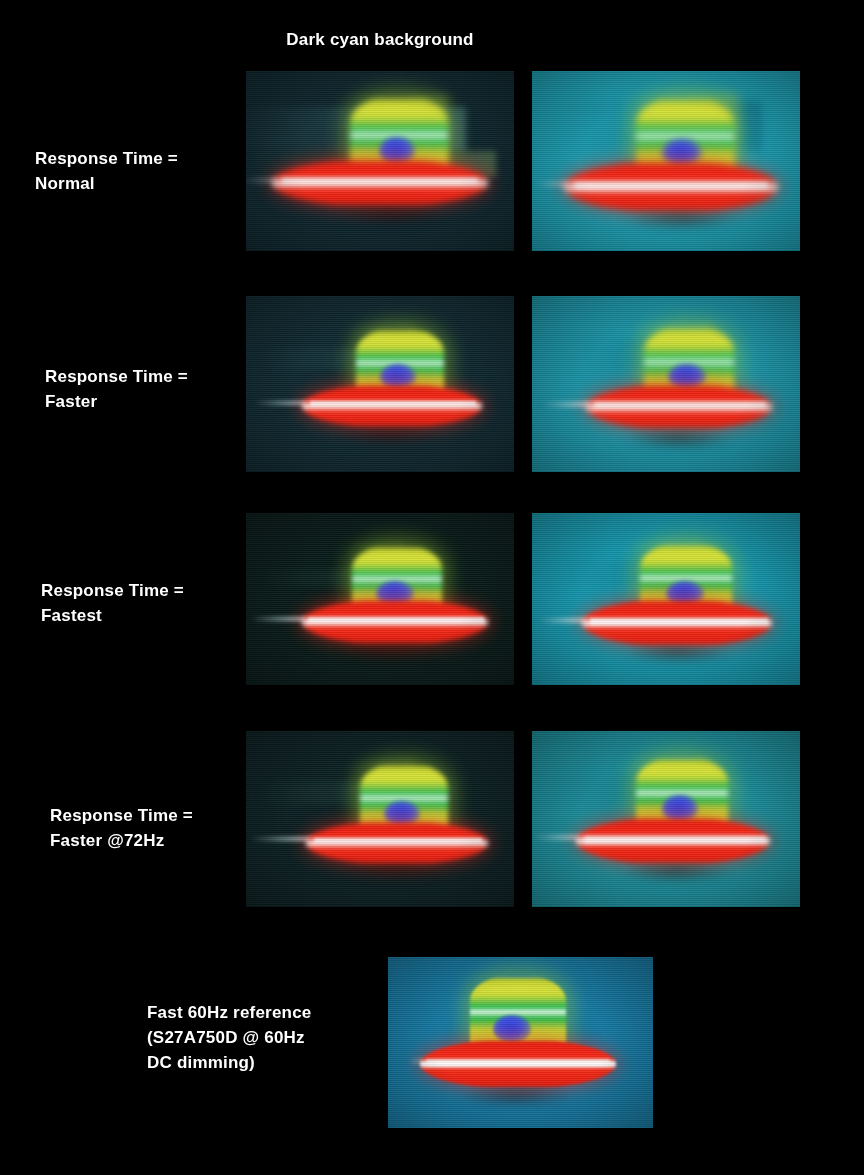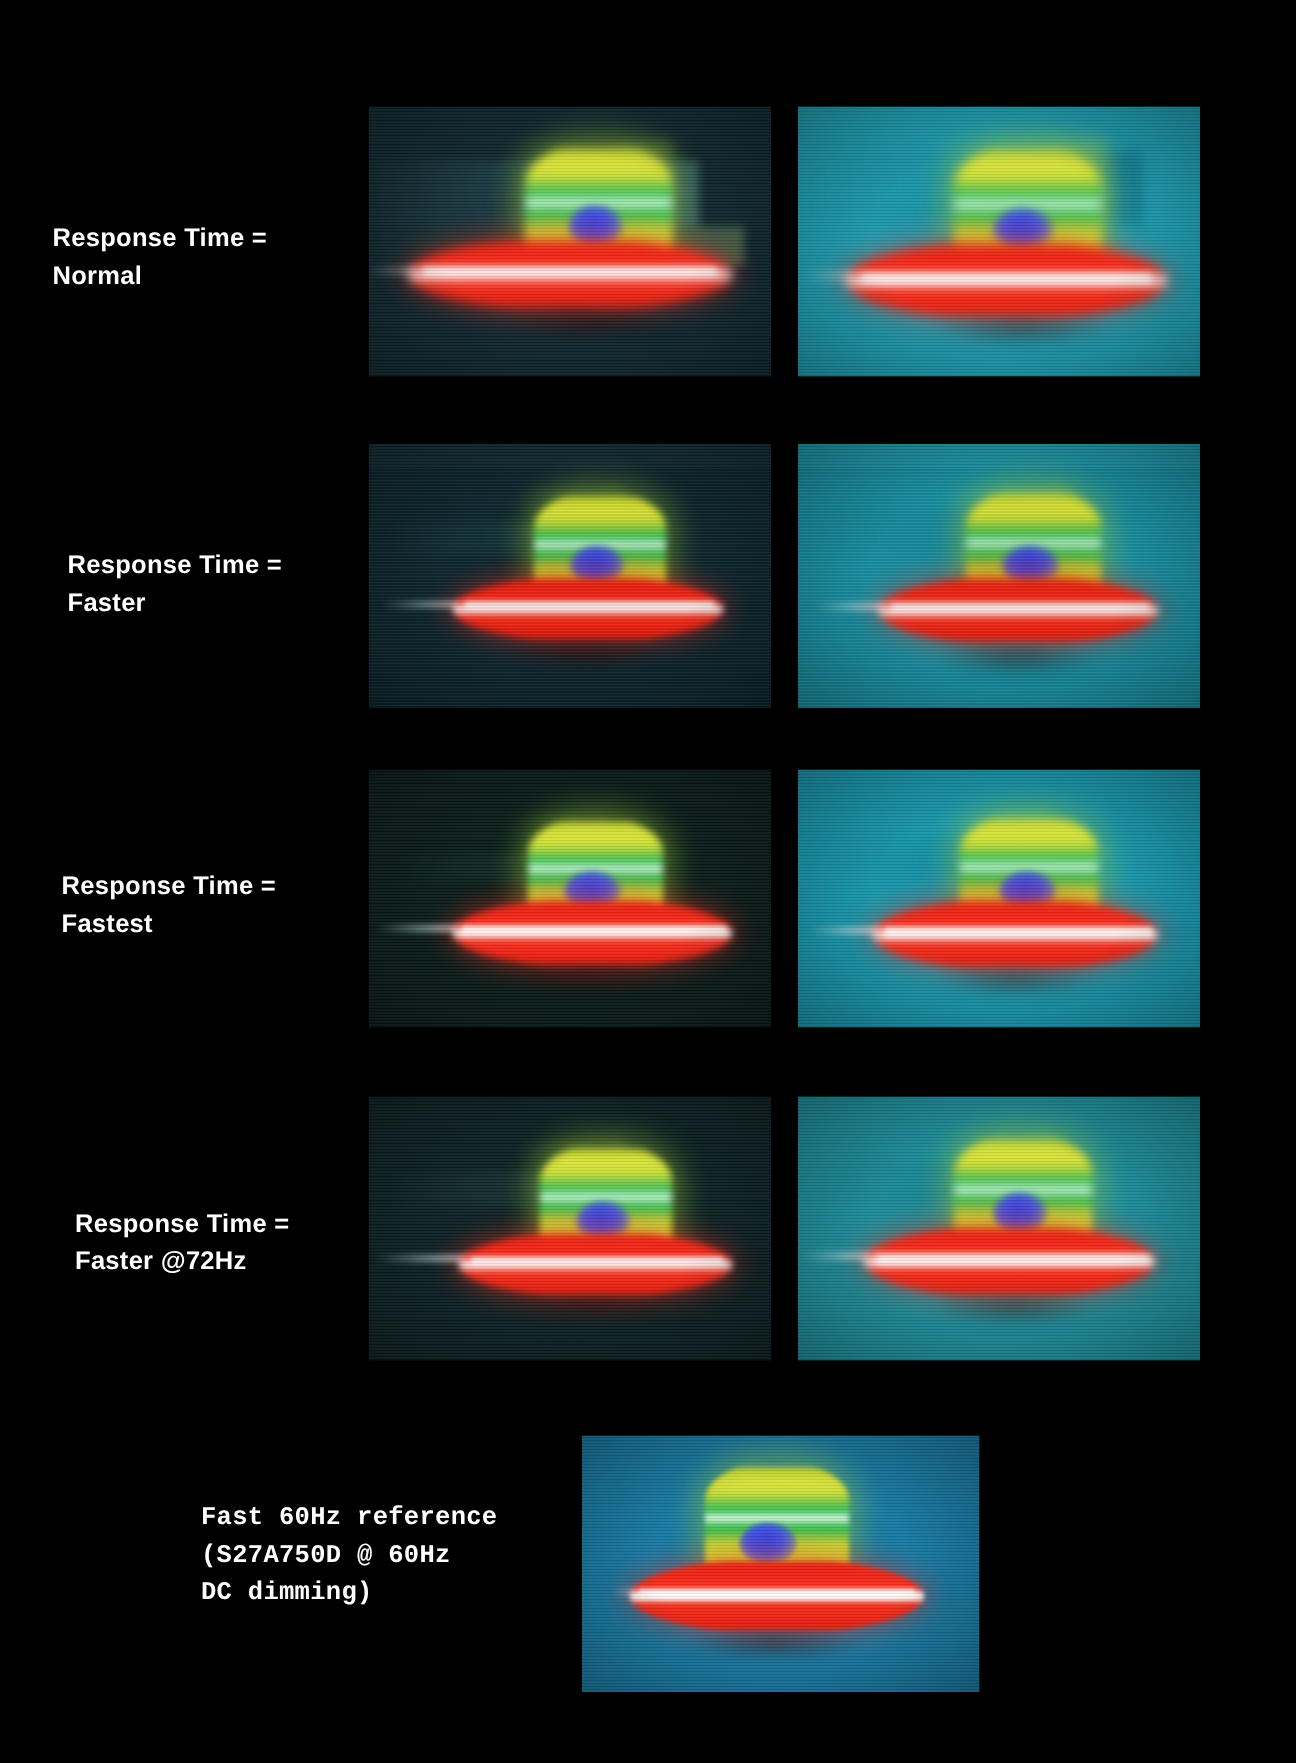--- a/index.html
+++ b/index.html
@@ -34,21 +34,21 @@
     font-size:17px;
     font-weight:bold;
     line-height:25px;
     white-space:pre-line;
     letter-spacing:.2px;
   }
   #row-label-0{left:35px;top:146px;}
   #row-label-1{left:45px;top:364px;}
   #row-label-2{left:41px;top:578px;}
   #row-label-3{left:50px;top:803px;}
-  #ref-label{left:134px;top:1000px;font-family:Liberation Mono, monospace;}
+  #ref-label{left:147px;top:1000px;}
 
   
   .panel{
     position:absolute;
     overflow:hidden;
   }
   .panel .bg{
     position:absolute;inset:0;
   }
   
@@ -145,20 +145,21 @@
     position:absolute;
     border-radius:50%;
     background:radial-gradient(ellipse at 50% 50%, rgba(0,0,0,.45) 0%, rgba(0,0,0,0) 72%);
   }
 </style>
 </head>
 <body>
 
 <div class="stage">
 
+  <div class="col-head" id="col-head-0">Dark cyan background</div>
 
   <div class="row-label" id="row-label-0">Response Time =
 Normal</div>
   <div class="row-label" id="row-label-1">Response Time =
 Faster</div>
   <div class="row-label" id="row-label-2">Response Time =
 Fastest</div>
   <div class="row-label" id="row-label-3">Response Time =
 Faster @72Hz</div>
   <div class="row-label" id="ref-label">Fast 60Hz reference

